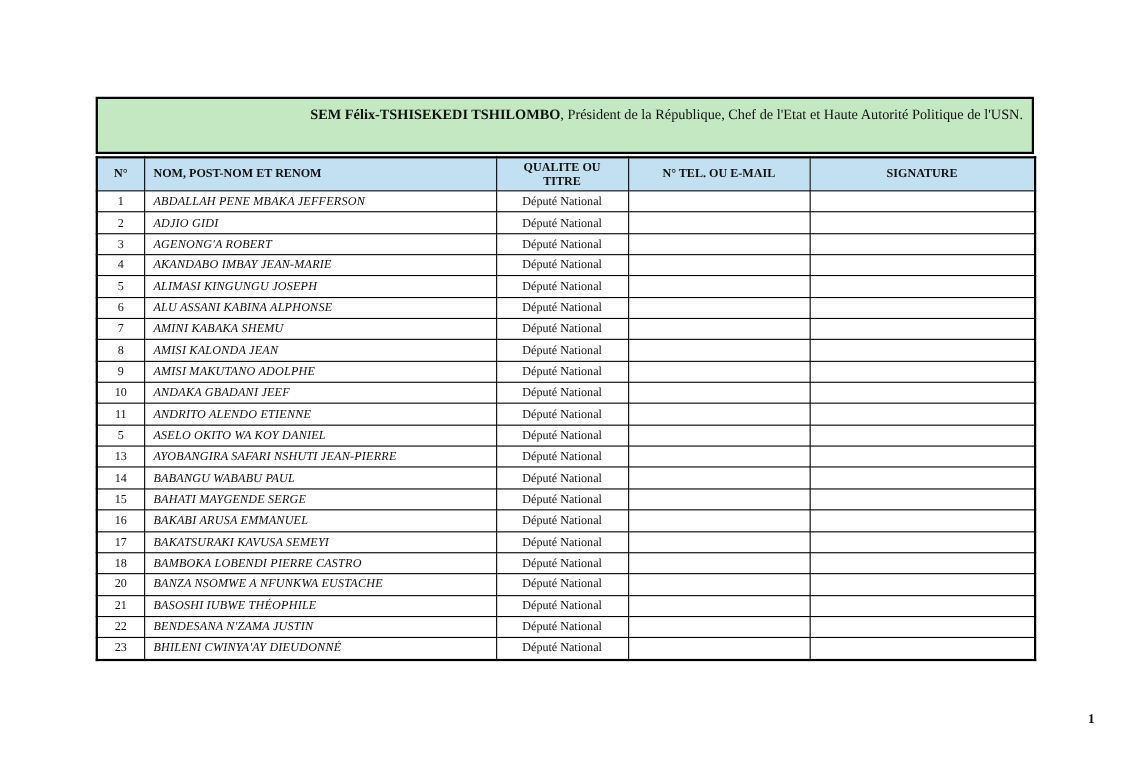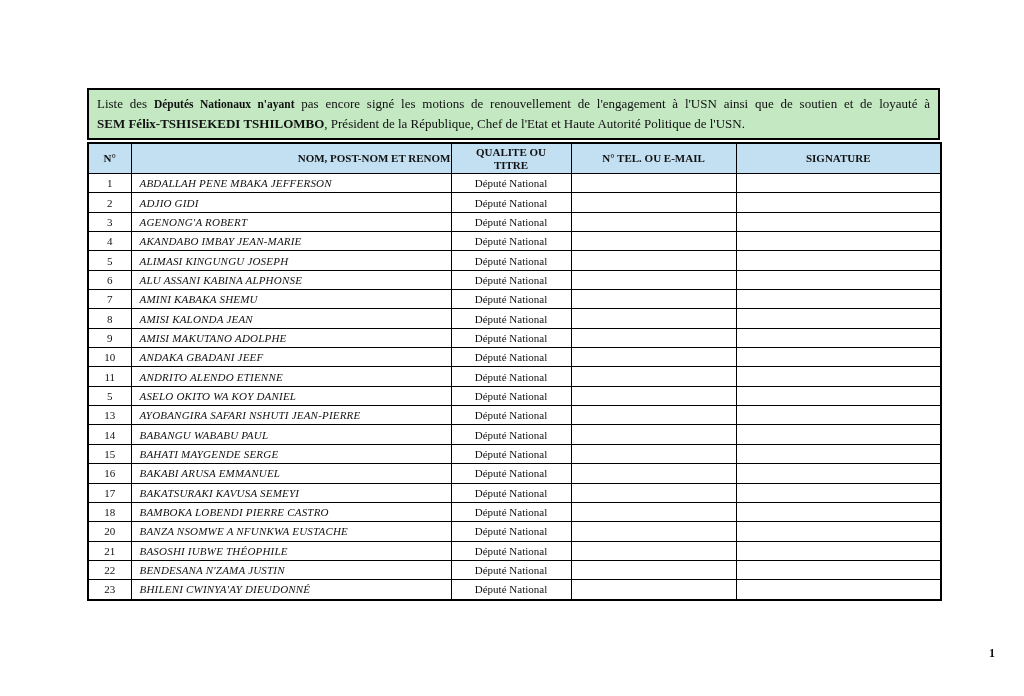--- a/index.html
+++ b/index.html
@@ -27,21 +27,21 @@
     font-size: 13px;
     line-height: 20px;
     color: #111111;
   }
   .banner .line1 {
     display: block;
     text-align: justify;
     text-align-last: justify;
     white-space: nowrap;
   }
-  .banner .line2 { display: block; text-align: left; }
+  .banner .line2 { display: block; text-align: right; }
   .banner .bold-small { font-weight: bold; font-size: 11.5px; }
   .banner .bold { font-weight: bold; }
   
   table.deputies {
     position: absolute;
     left: 87px; top: 142px;
     width: 853px;
     border-collapse: collapse;
     table-layout: fixed;
     border: 2px solid #000000;
@@ -55,21 +55,21 @@
     vertical-align: middle;
   }
   table.deputies thead th {
     background: var(--header-bg, #c2e0f2);
     height: 29px;
     font-weight: bold;
     text-align: center;
     font-size: 11px;
     line-height: 13px;
   }
-  table.deputies thead th.col-name { text-align: right; padding-left: 8px; }
+  table.deputies thead th.col-name { text-align: left; padding-left: 8px; }
   table.deputies thead th.col-qualite { white-space: normal; padding: 0 10px; }
   table.deputies tbody td {
     height: 18.35px;
     text-align: center;
     background: #ffffff;
   }
   table.deputies tbody td.col-name {
     text-align: left;
     padding-left: 8px;
     letter-spacing: 0.2px;
@@ -81,21 +81,20 @@
     font-weight: bold;
     font-size: 12px;
   }
 </style>
 </head>
 <body>
 
 <div class="page">
 
   <div class="banner">
-    <span class="line1"><span>Liste des </span><span class="bold-small">Députés Nationaux n'ayant</span><span> pas encore signé les motions de renouvellement de l'engagement à l'USN ainsi que de soutien et de loyauté à </span></span>
     <span class="line2"><span class="bold">SEM Félix-TSHISEKEDI TSHILOMBO</span><span>, Président de la République, Chef de l'Etat et Haute Autorité Politique de l'USN.</span></span>
   </div>
 
   <table class="deputies">
     <colgroup>
       <col style="width:43px">
       <col style="width:320px">
       <col style="width:120px">
       <col style="width:165px">
       <col style="width:205px">

